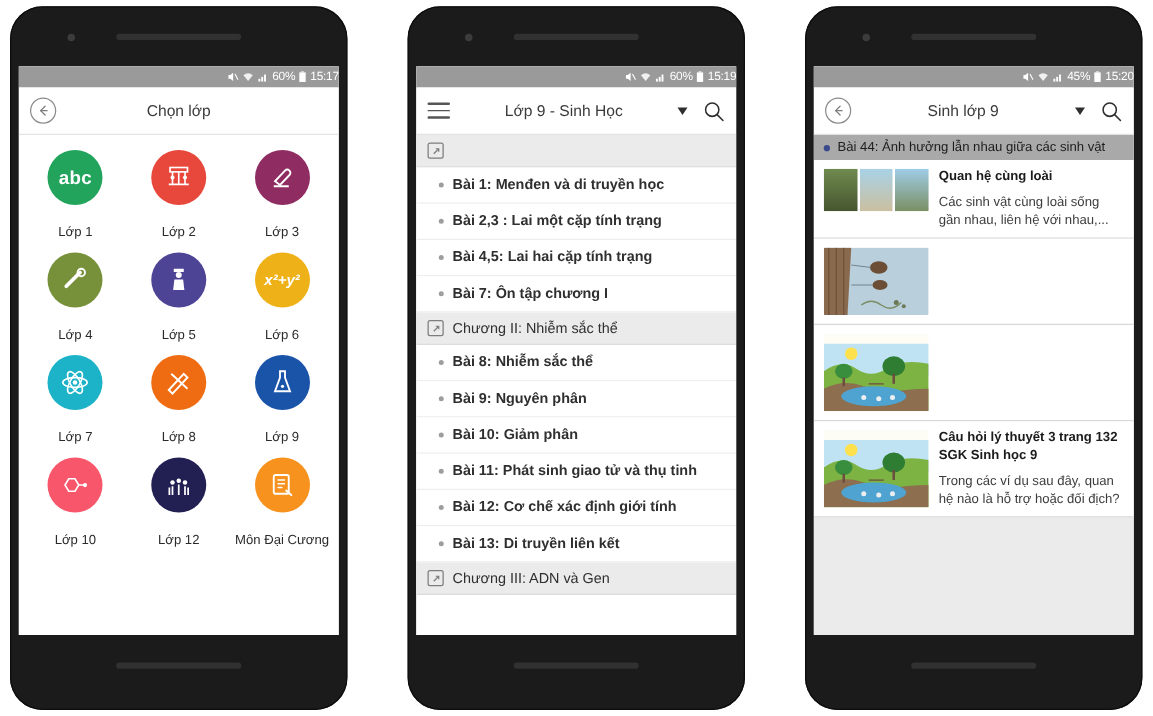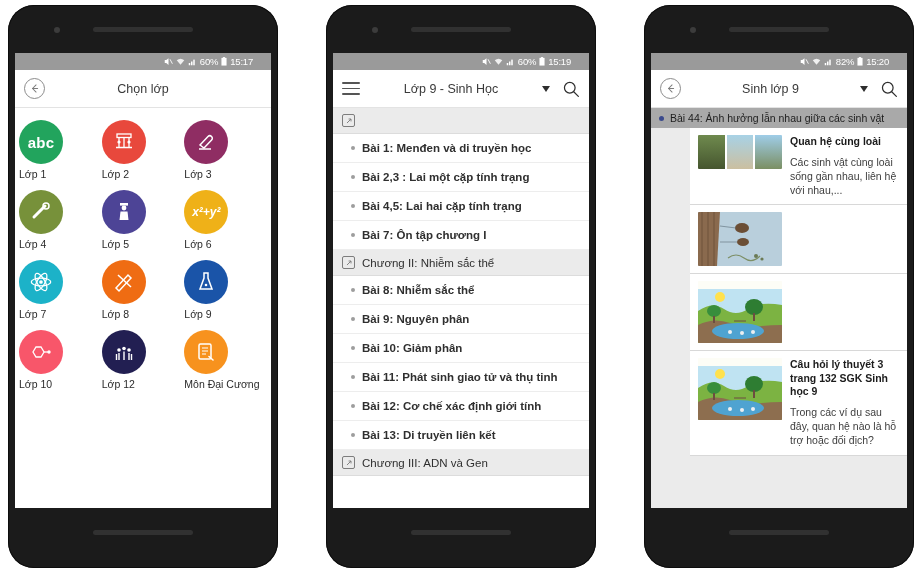--- a/index.html
+++ b/index.html
@@ -75,21 +75,21 @@
   .screen.tall { height: 455px; }
 
   
   .statusbar {
     height: 17px;
     background: #9a9a9a;
     display: flex;
     align-items: center;
     justify-content: flex-end;
     gap: 3px;
-    padding: 0 18px;
+    padding: 0 0;
     color: #ffffff;
     font-size: 9.5px;
     flex: 0 0 auto;
   }
   .statusbar svg { display: block; }
   .sb-txt { font-size: 9.5px; letter-spacing: -.2px; }
 
   
   .appbar {
     height: 38px;
@@ -134,21 +134,21 @@
     display: grid;
     grid-template-columns: repeat(3, 1fr);
     grid-auto-rows: min-content;
     row-gap: 10px;
     padding: 12px 4px;
     background: #ffffff;
     align-content: start;
   }
   .tile {
     display: flex; flex-direction: column;
-    align-items: flex-start; gap: 4px;
+    align-items: center; gap: 16px;
   }
   .tile-circle {
     width: 44px; height: 44px;
     border-radius: 50%;
     display: flex; align-items: center; justify-content: center;
     color: #fff;
   }
   .tile-label { font-size: 10.5px; color: #2b2b2b; white-space: nowrap; }
   .abc-txt { font-size: 15px; font-weight: bold; letter-spacing: .3px; }
   .xy-txt { font-size: 12px; font-style: italic; font-weight: bold; }
@@ -186,21 +186,21 @@
     display: flex; align-items: center; gap: 6px;
     background: #a9a9a9;
     padding: 4px 8px;
     flex: 0 0 auto;
   }
   .topic-bullet {
     width: 5px; height: 5px; border-radius: 50%;
     background: #3b4a8c; flex: 0 0 auto;
   }
   .topic-text { font-size: 10.5px; color: #1d1d1d; white-space: nowrap; }
-  .cards { flex: 1 1 auto; background: #ebebeb; overflow: hidden; padding-left: 39px; }
+  .cards { flex: 1 1 auto; background: #ebebeb; overflow: hidden; }
   .card {
     background: #fff;
     display: flex;
     gap: 8px;
     padding: 7px 8px;
     border-bottom: 1px solid #d8d8d8;
   }
   .thumb {
     width: 84px; flex: 0 0 auto;
     border-radius: 1px;
@@ -535,21 +535,21 @@
             <path d="M8 3l3.2 6" stroke="#fff" stroke-width="1.2"></path>
           </svg>
         <svg width="9" height="9" viewBox="0 0 12 12">
             <path d="M6 10.4 1 4.2a8 8 0 0 1 10 0z" fill="#fff" opacity=".85"></path>
           </svg>
         <svg width="9" height="9" viewBox="0 0 12 12">
             <rect x="1" y="8" width="2" height="3" fill="#fff"></rect>
             <rect x="4" y="6" width="2" height="5" fill="#fff"></rect>
             <rect x="7" y="3.5" width="2" height="7.5" fill="#fff"></rect>
           </svg>
-        <span class="sb-txt">82%</span>
+        <span class="sb-txt">45%</span>
         <svg width="6" height="9" viewBox="0 0 8 12">
             <rect x="2.5" y="0" width="3" height="1.2" fill="#fff"></rect>
             <rect x="0.6" y="1.2" width="6.8" height="10.2" fill="#fff"></rect>
           </svg>
         <span class="sb-txt">15:20</span>
       </div>
 
       <div class="appbar">
         <div class="back-circle">
           <svg width="11" height="11" viewBox="0 0 14 14">

